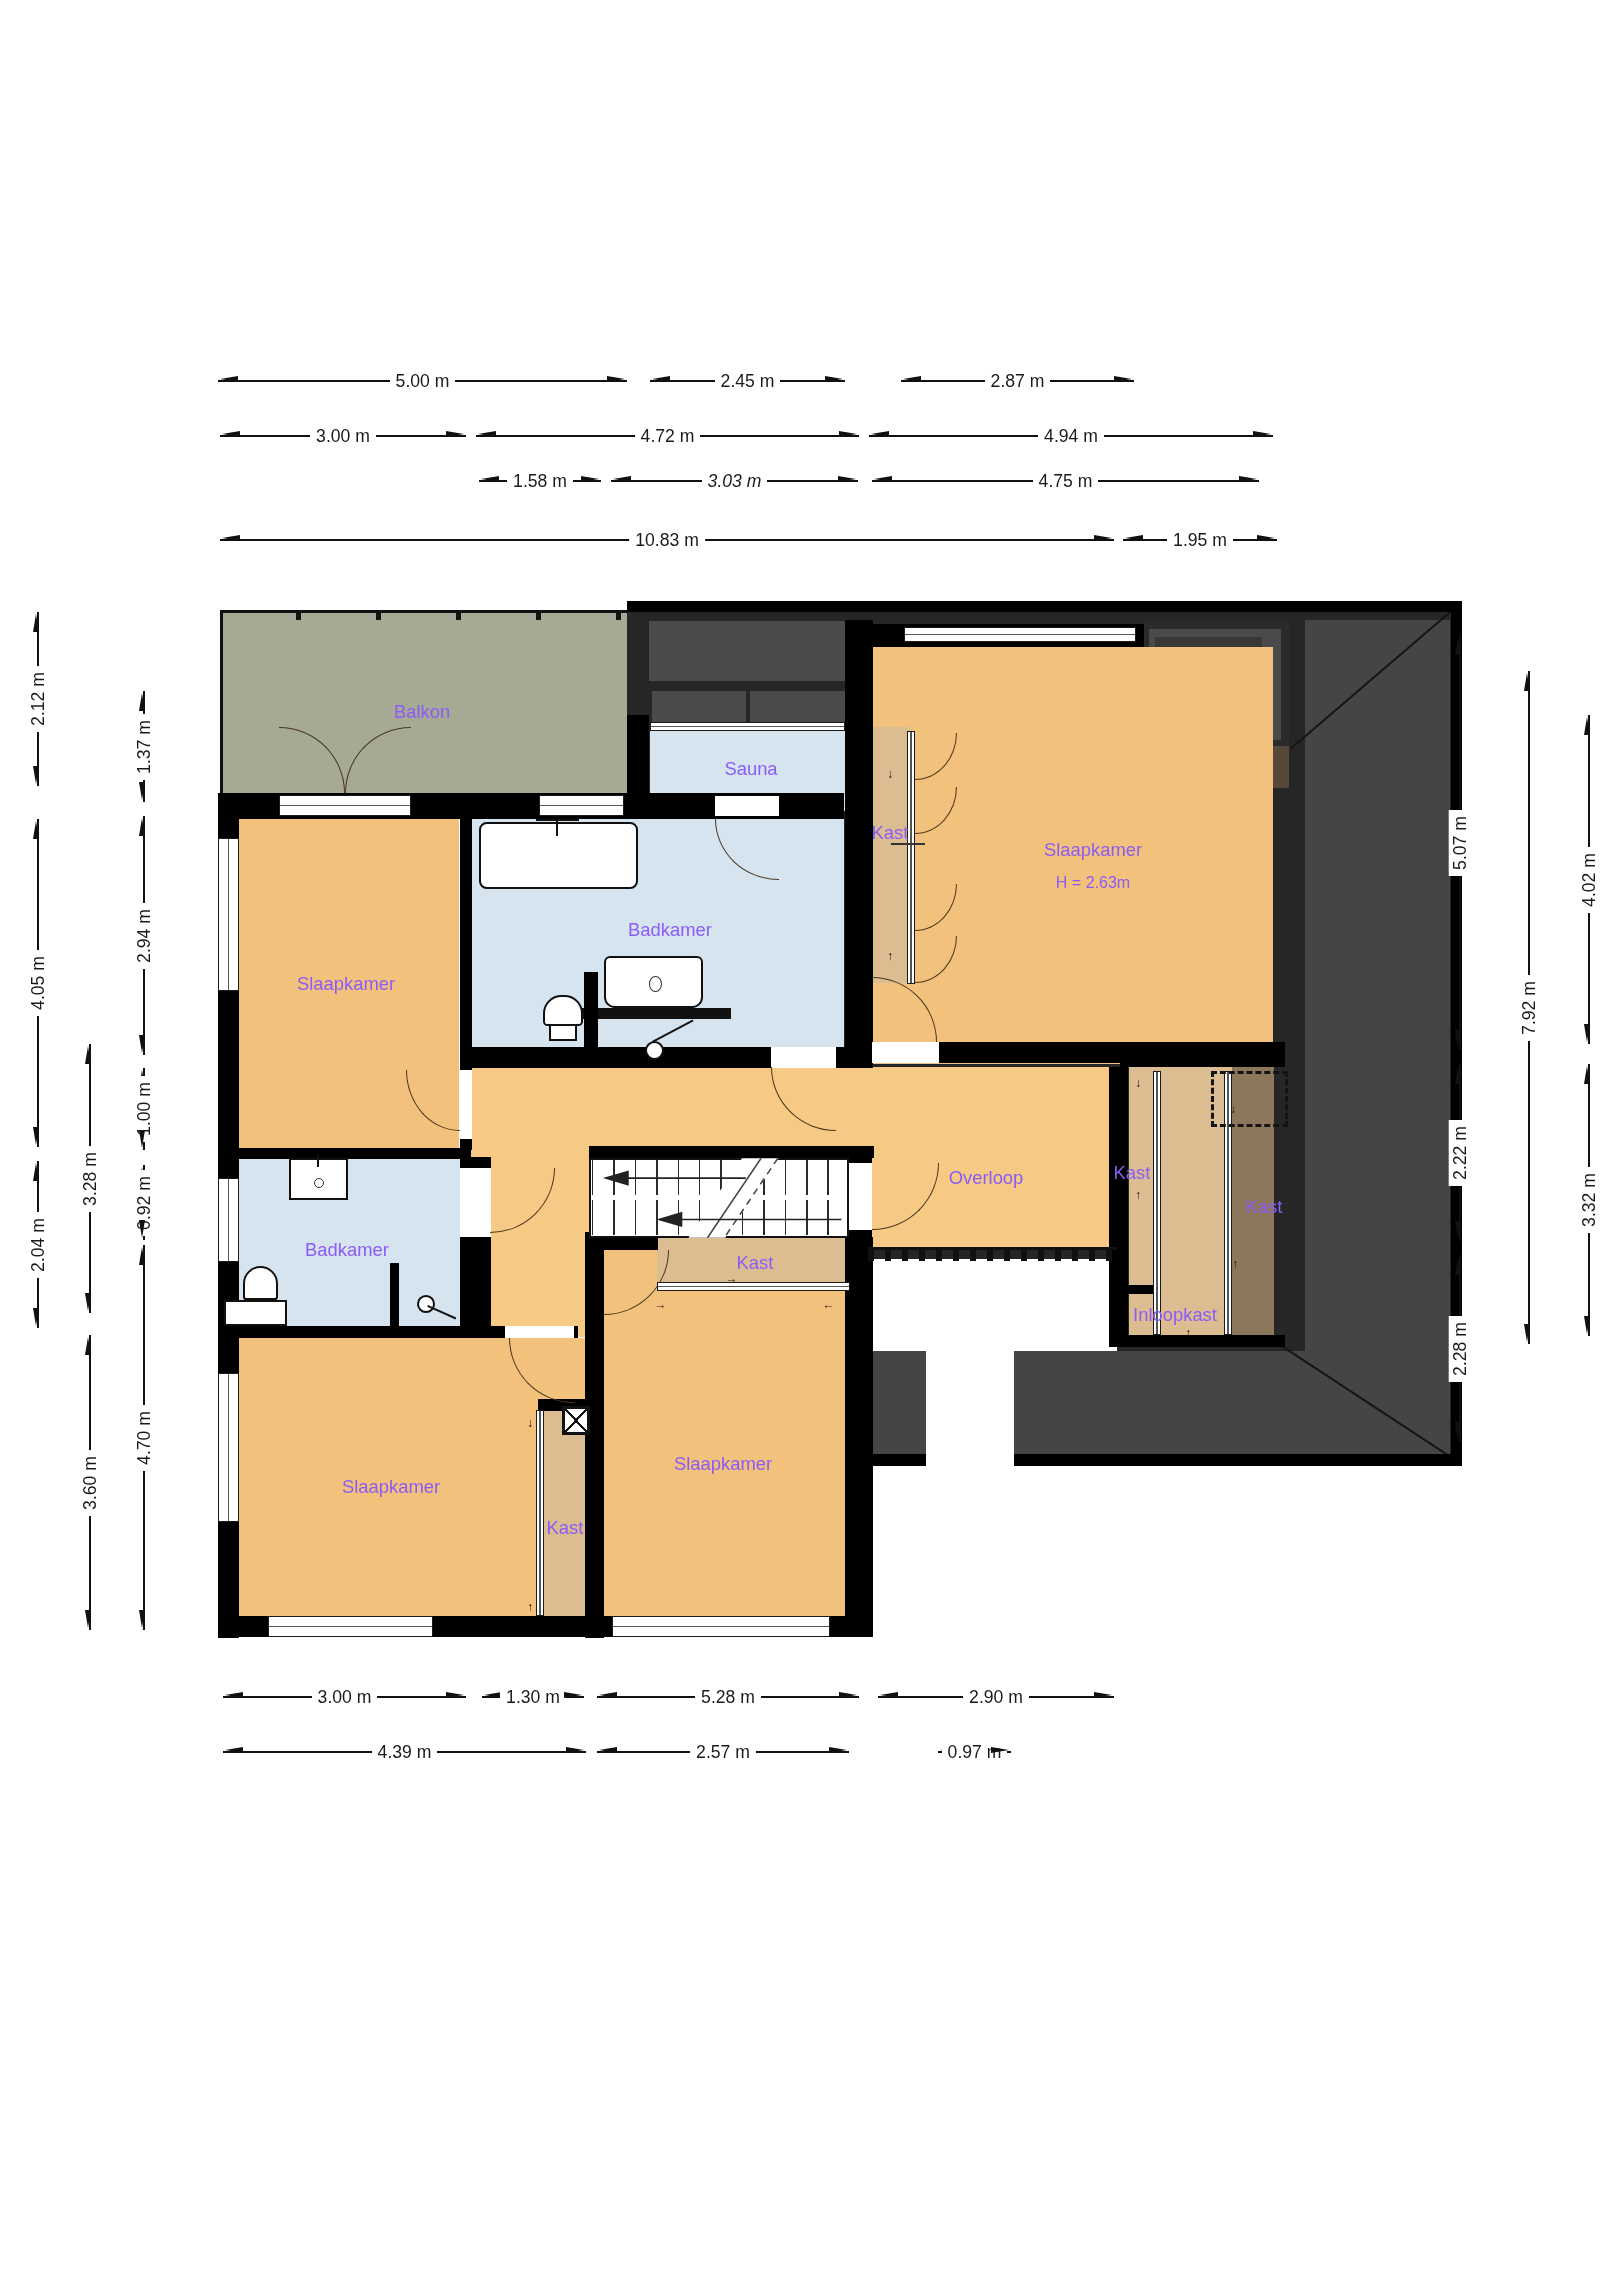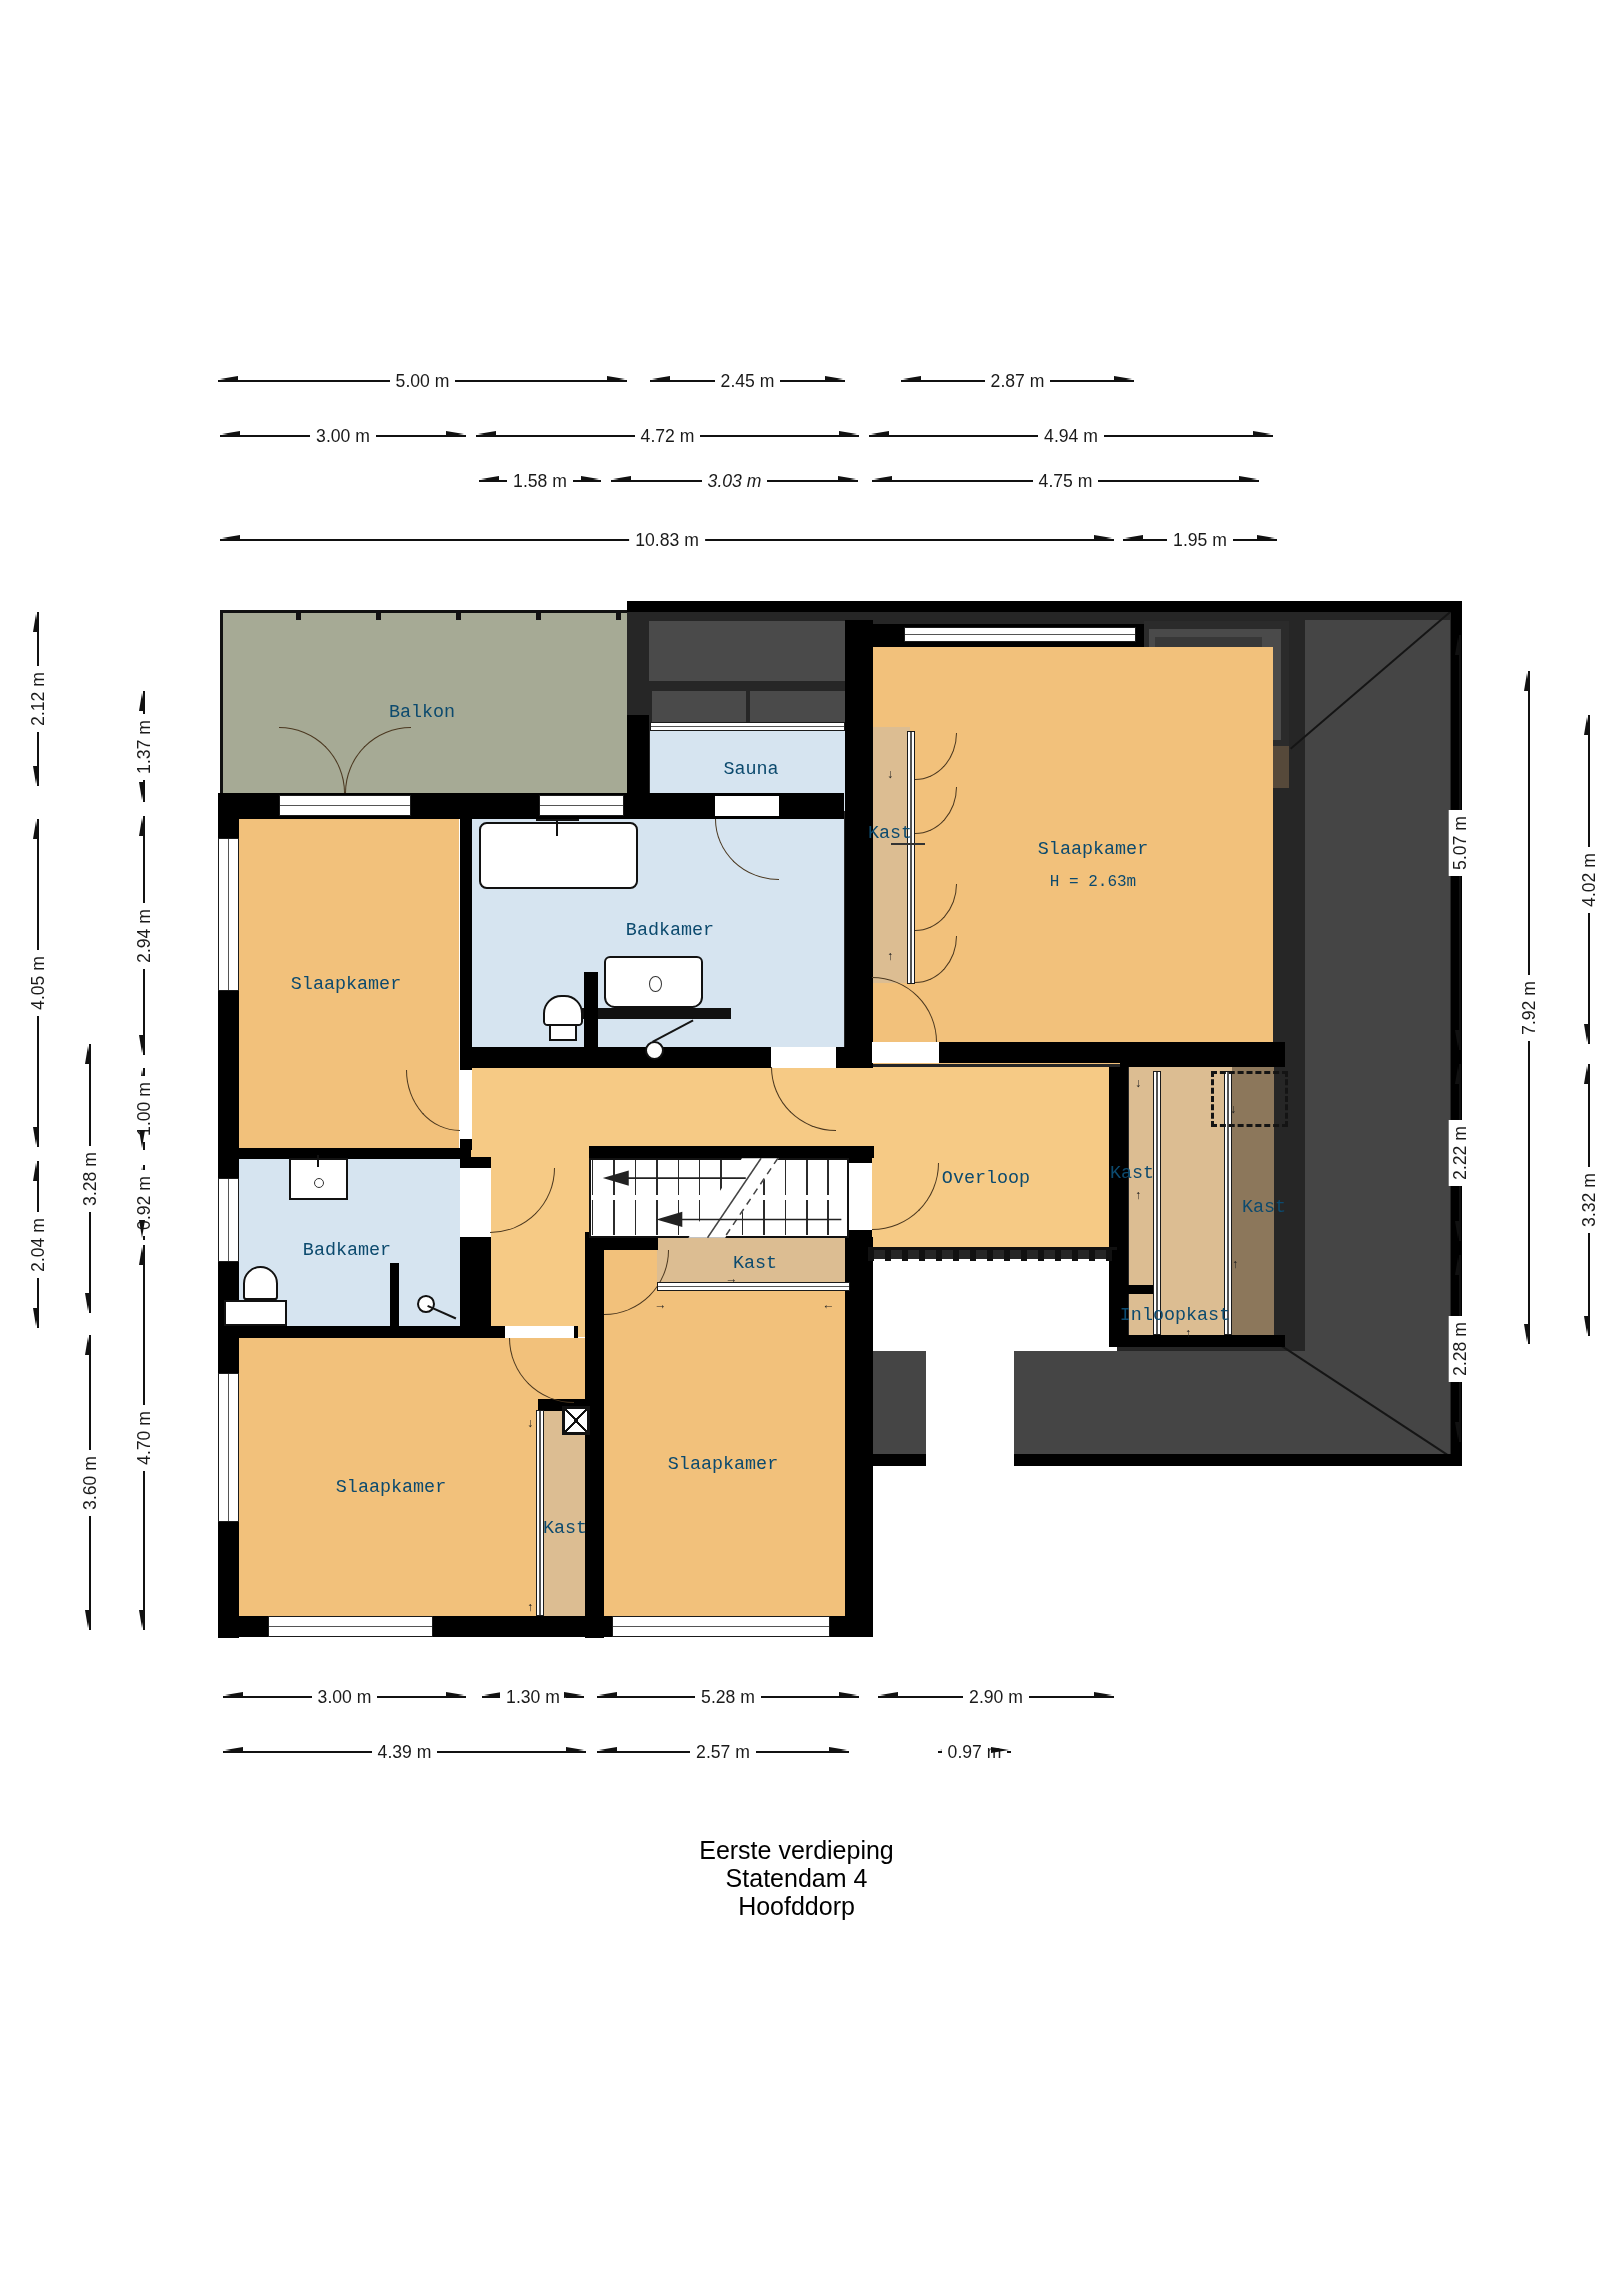--- a/index.html
+++ b/index.html
@@ -24,21 +24,21 @@
   .dim-h{position:absolute;height:1.5px;background:#111;}
   .dim-h::before{content:'';position:absolute;left:-0.8px;top:-3.8px;border:3.8px solid transparent;border-right:18.4px solid #111;}
   .dim-h::after{content:'';position:absolute;right:-0.8px;top:-3.8px;border:3.8px solid transparent;border-left:18.4px solid #111;}
   .dim-h>span{position:absolute;left:50%;top:0.8px;transform:translate(-50%,-50%);background:#fff;
               padding:0.8px 6.1px;font-size:17.6px;white-space:nowrap;}
   .dim-v{position:absolute;width:1.5px;background:#111;}
   .dim-v::before{content:'';position:absolute;top:-0.8px;left:-3.8px;border:3.8px solid transparent;border-bottom:18.4px solid #111;}
   .dim-v::after{content:'';position:absolute;bottom:-0.8px;left:-3.8px;border:3.8px solid transparent;border-top:18.4px solid #111;}
   .dim-v>span{position:absolute;top:50%;left:0.8px;transform:translate(-50%,-50%) rotate(-90deg);background:#fff;
               padding:0.8px 6.1px;font-size:17.6px;white-space:nowrap;}
-  .room-label{position:absolute;transform:translate(-50%,-50%);font-size:18.4px;color:#0c4a6e;white-space:nowrap;text-align:center;font-family:Liberation Mono, monospace;}
+  .room-label{position:absolute;transform:translate(-50%,-50%);font-size:18.4px;color:#8b5cf6;white-space:nowrap;text-align:center;}
   .room-sub{font-size:16px;display:block;margin-top:13px;}
   .marker{position:absolute;transform:translate(-50%,-50%);font-size:12.2px;color:#222;}
   .serr{position:absolute;border-top:3.1px solid #111;background:repeating-linear-gradient(90deg,#111 0 6.1px,transparent 6.1px 17px);}
   .dashrect{position:absolute;border:3.8px dashed #141414;background:transparent;box-sizing:border-box;}
   .fixture{position:absolute;background:#fff;border:2.3px solid #111;box-sizing:border-box;}
   #title{position:absolute;left:605px;top:1836px;width:383px;text-align:center;font-size:25px;line-height:28px;color:#000;}
   .diag{position:absolute;height:1.5px;background:#151515;transform-origin:0 0;}
   .xbox{position:absolute;background:
       linear-gradient(to top right,transparent calc(50% - 1.1px),#111 calc(50% - 1.1px) calc(50% + 1.1px),transparent calc(50% + 1.1px)),
       linear-gradient(to bottom right,transparent calc(50% - 1.1px),#111 calc(50% - 1.1px) calc(50% + 1.1px),transparent calc(50% + 1.1px)),#fff;
@@ -195,25 +195,20 @@
 
   <div class="fixture" style="left:289px;top:1158px;width:59px;height:42px;"></div>
   <div class="fill" style="left:314px;top:1178px;width:8.4px;height:8.4px;border:1.5px solid #333;border-radius:50%;background:#fff;"></div>
   <div class="fill" style="left:317px;top:1155px;width:2.3px;height:12.2px;background:#111;"></div>
   <div class="fixture" style="left:243px;top:1266px;width:35px;height:34px;border-radius:17.6px 17.6px 3.1px 3.1px;"></div>
   <div class="fixture" style="left:224px;top:1300px;width:63px;height:26px;"></div>
   <div class="wall" style="left:390px;top:1263px;width:9.2px;height:67px;"></div>
   <div class="fill" style="left:417px;top:1295px;width:13.8px;height:13.8px;border:2.3px solid #111;border-radius:50%;background:#fff;"></div>
   <div class="diag" style="left:428px;top:1305px;width:31px;transform:rotate(24deg);"></div>
 
-  <div id="title">
-    <div>Eerste verdieping</div>
-    <div>Statendam 4</div>
-    <div>Hoofddorp</div>
-  </div>
 
   <div id="gen">
       <div class="room-label" style="left: 422px; top: 712px;">Balkon</div>
       <div class="room-label" style="left: 751px; top: 769px;">Sauna</div>
       <div class="room-label" style="left: 890px; top: 833px;">Kast</div>
       <div class="room-label" style="left: 1093px; top: 865px;">Slaapkamer<span class="room-sub">H = 2.63m</span></div>
       <div class="room-label" style="left: 670px; top: 930px;">Badkamer</div>
       <div class="room-label" style="left: 346px; top: 984px;">Slaapkamer</div>
       <div class="room-label" style="left: 986px; top: 1178px;">Overloop</div>
       <div class="room-label" style="left: 1132px; top: 1173px;">Kast</div>

